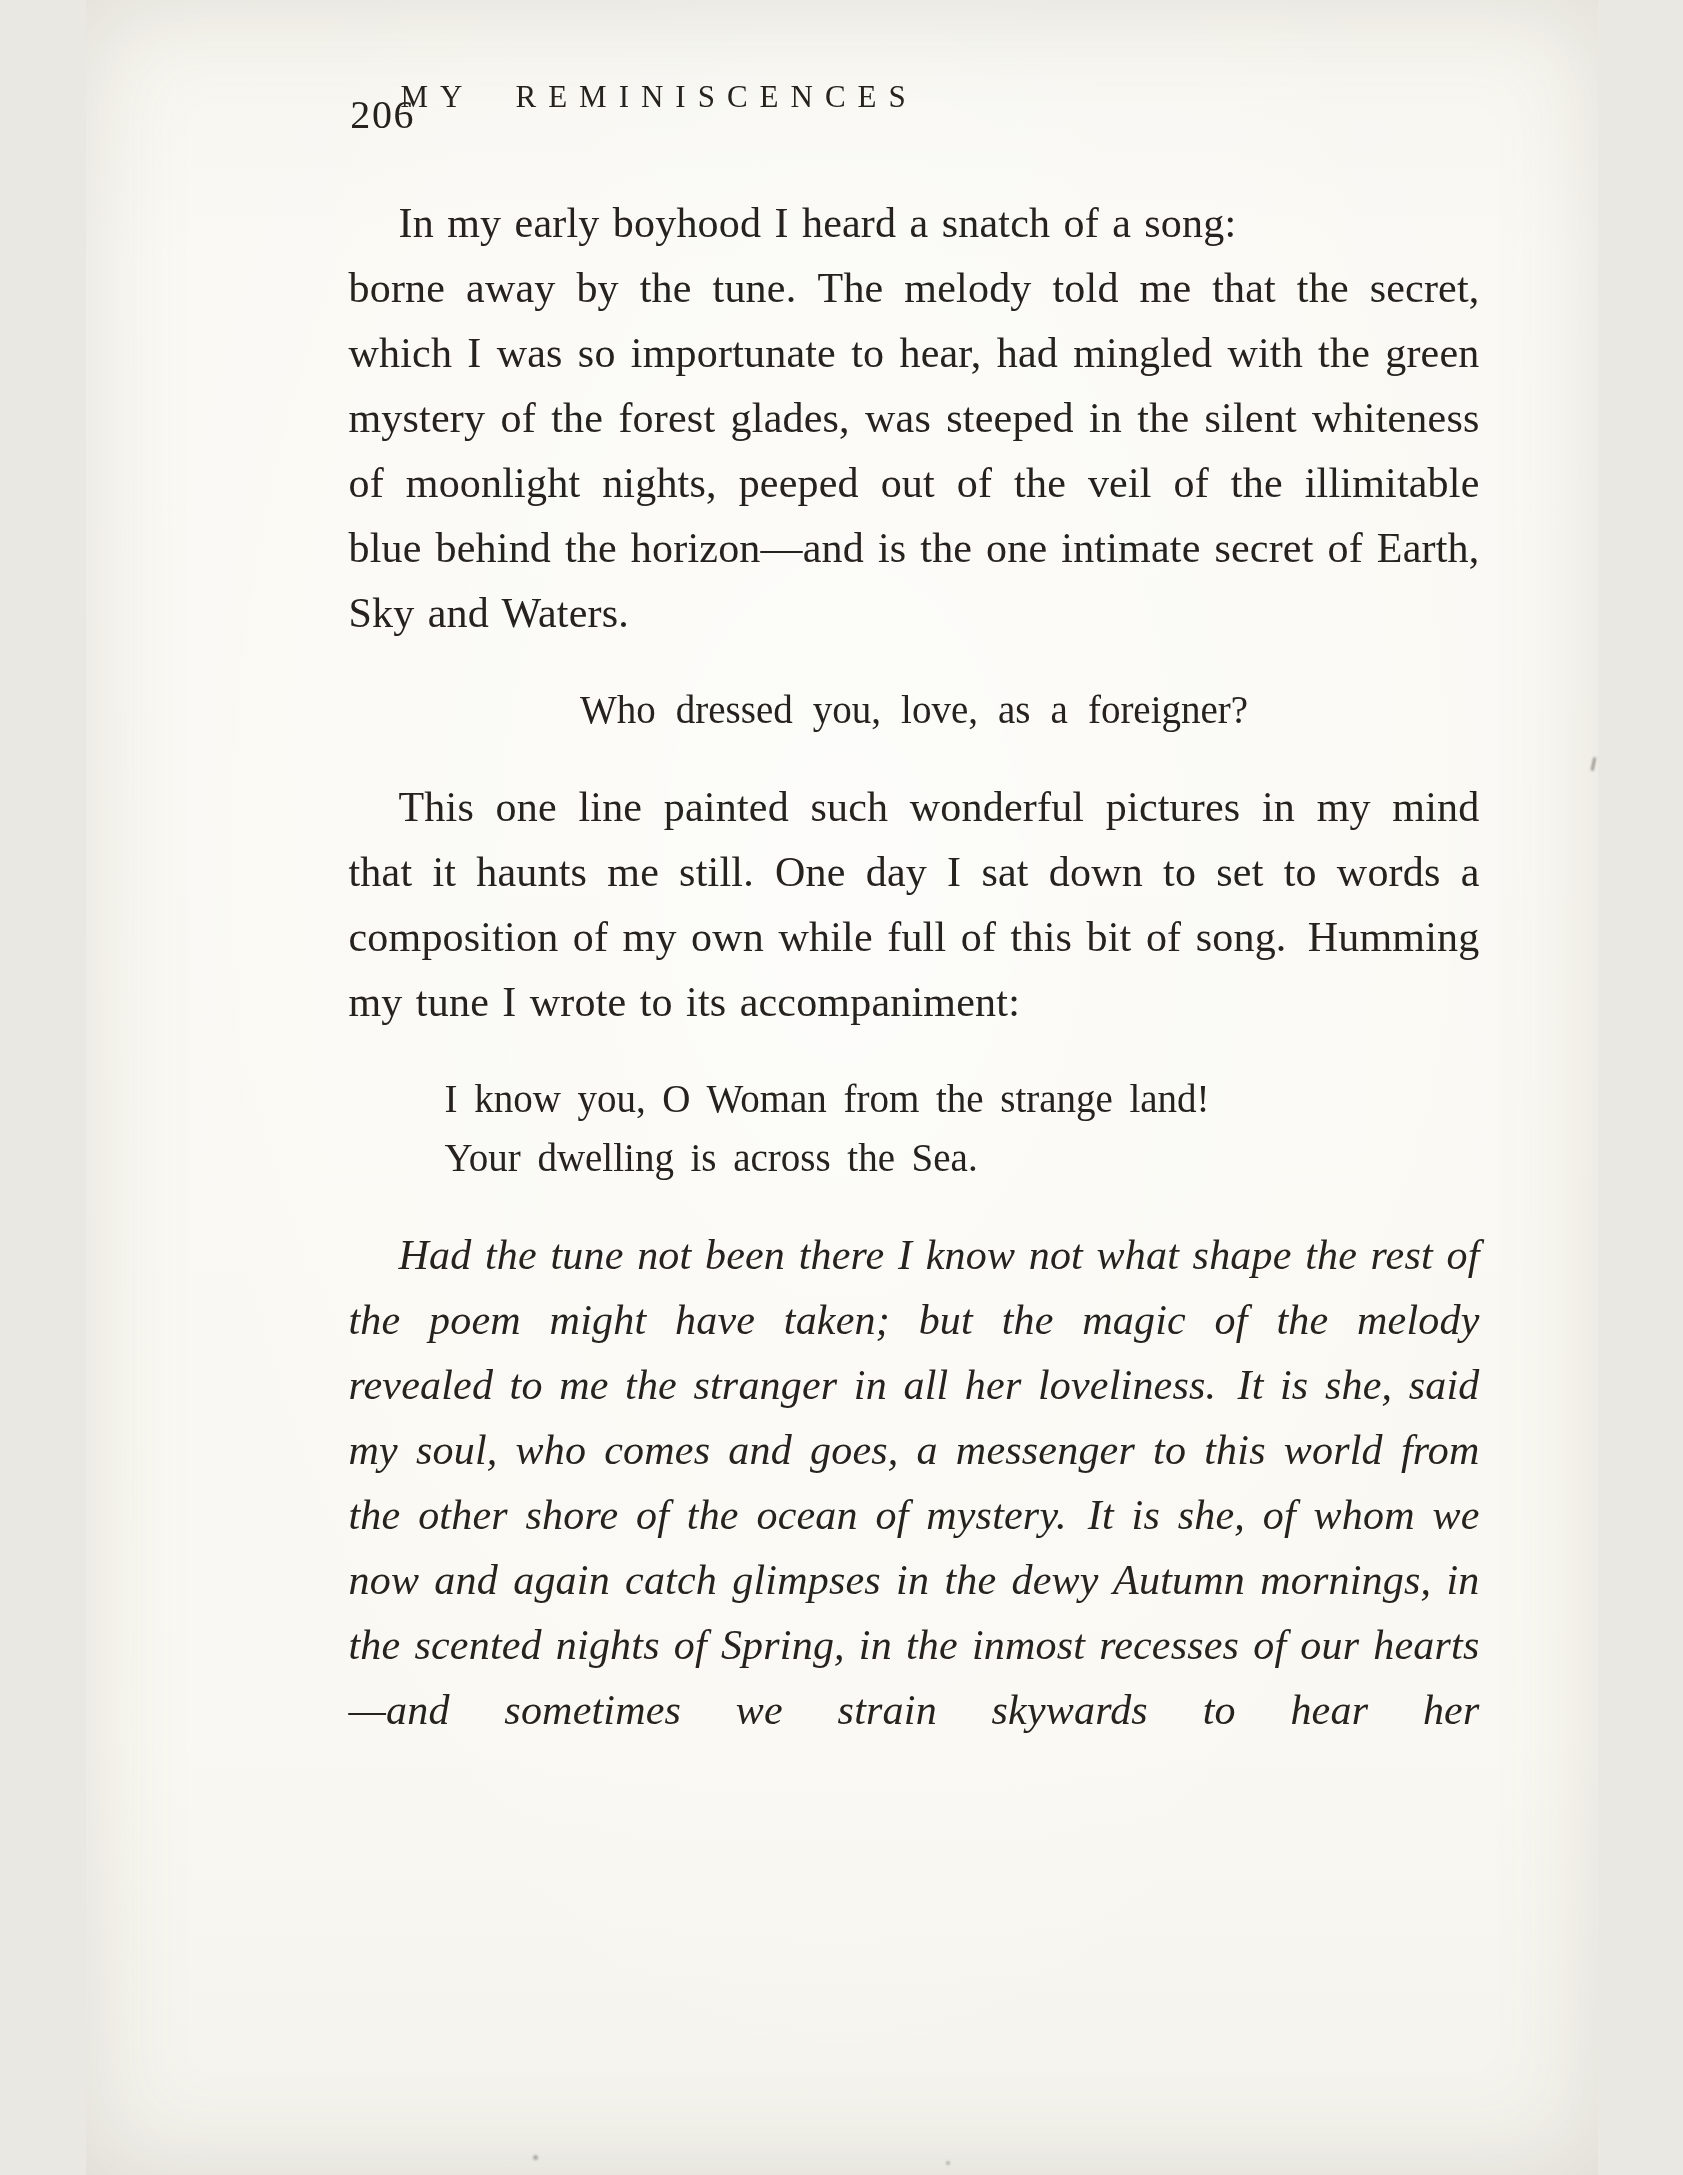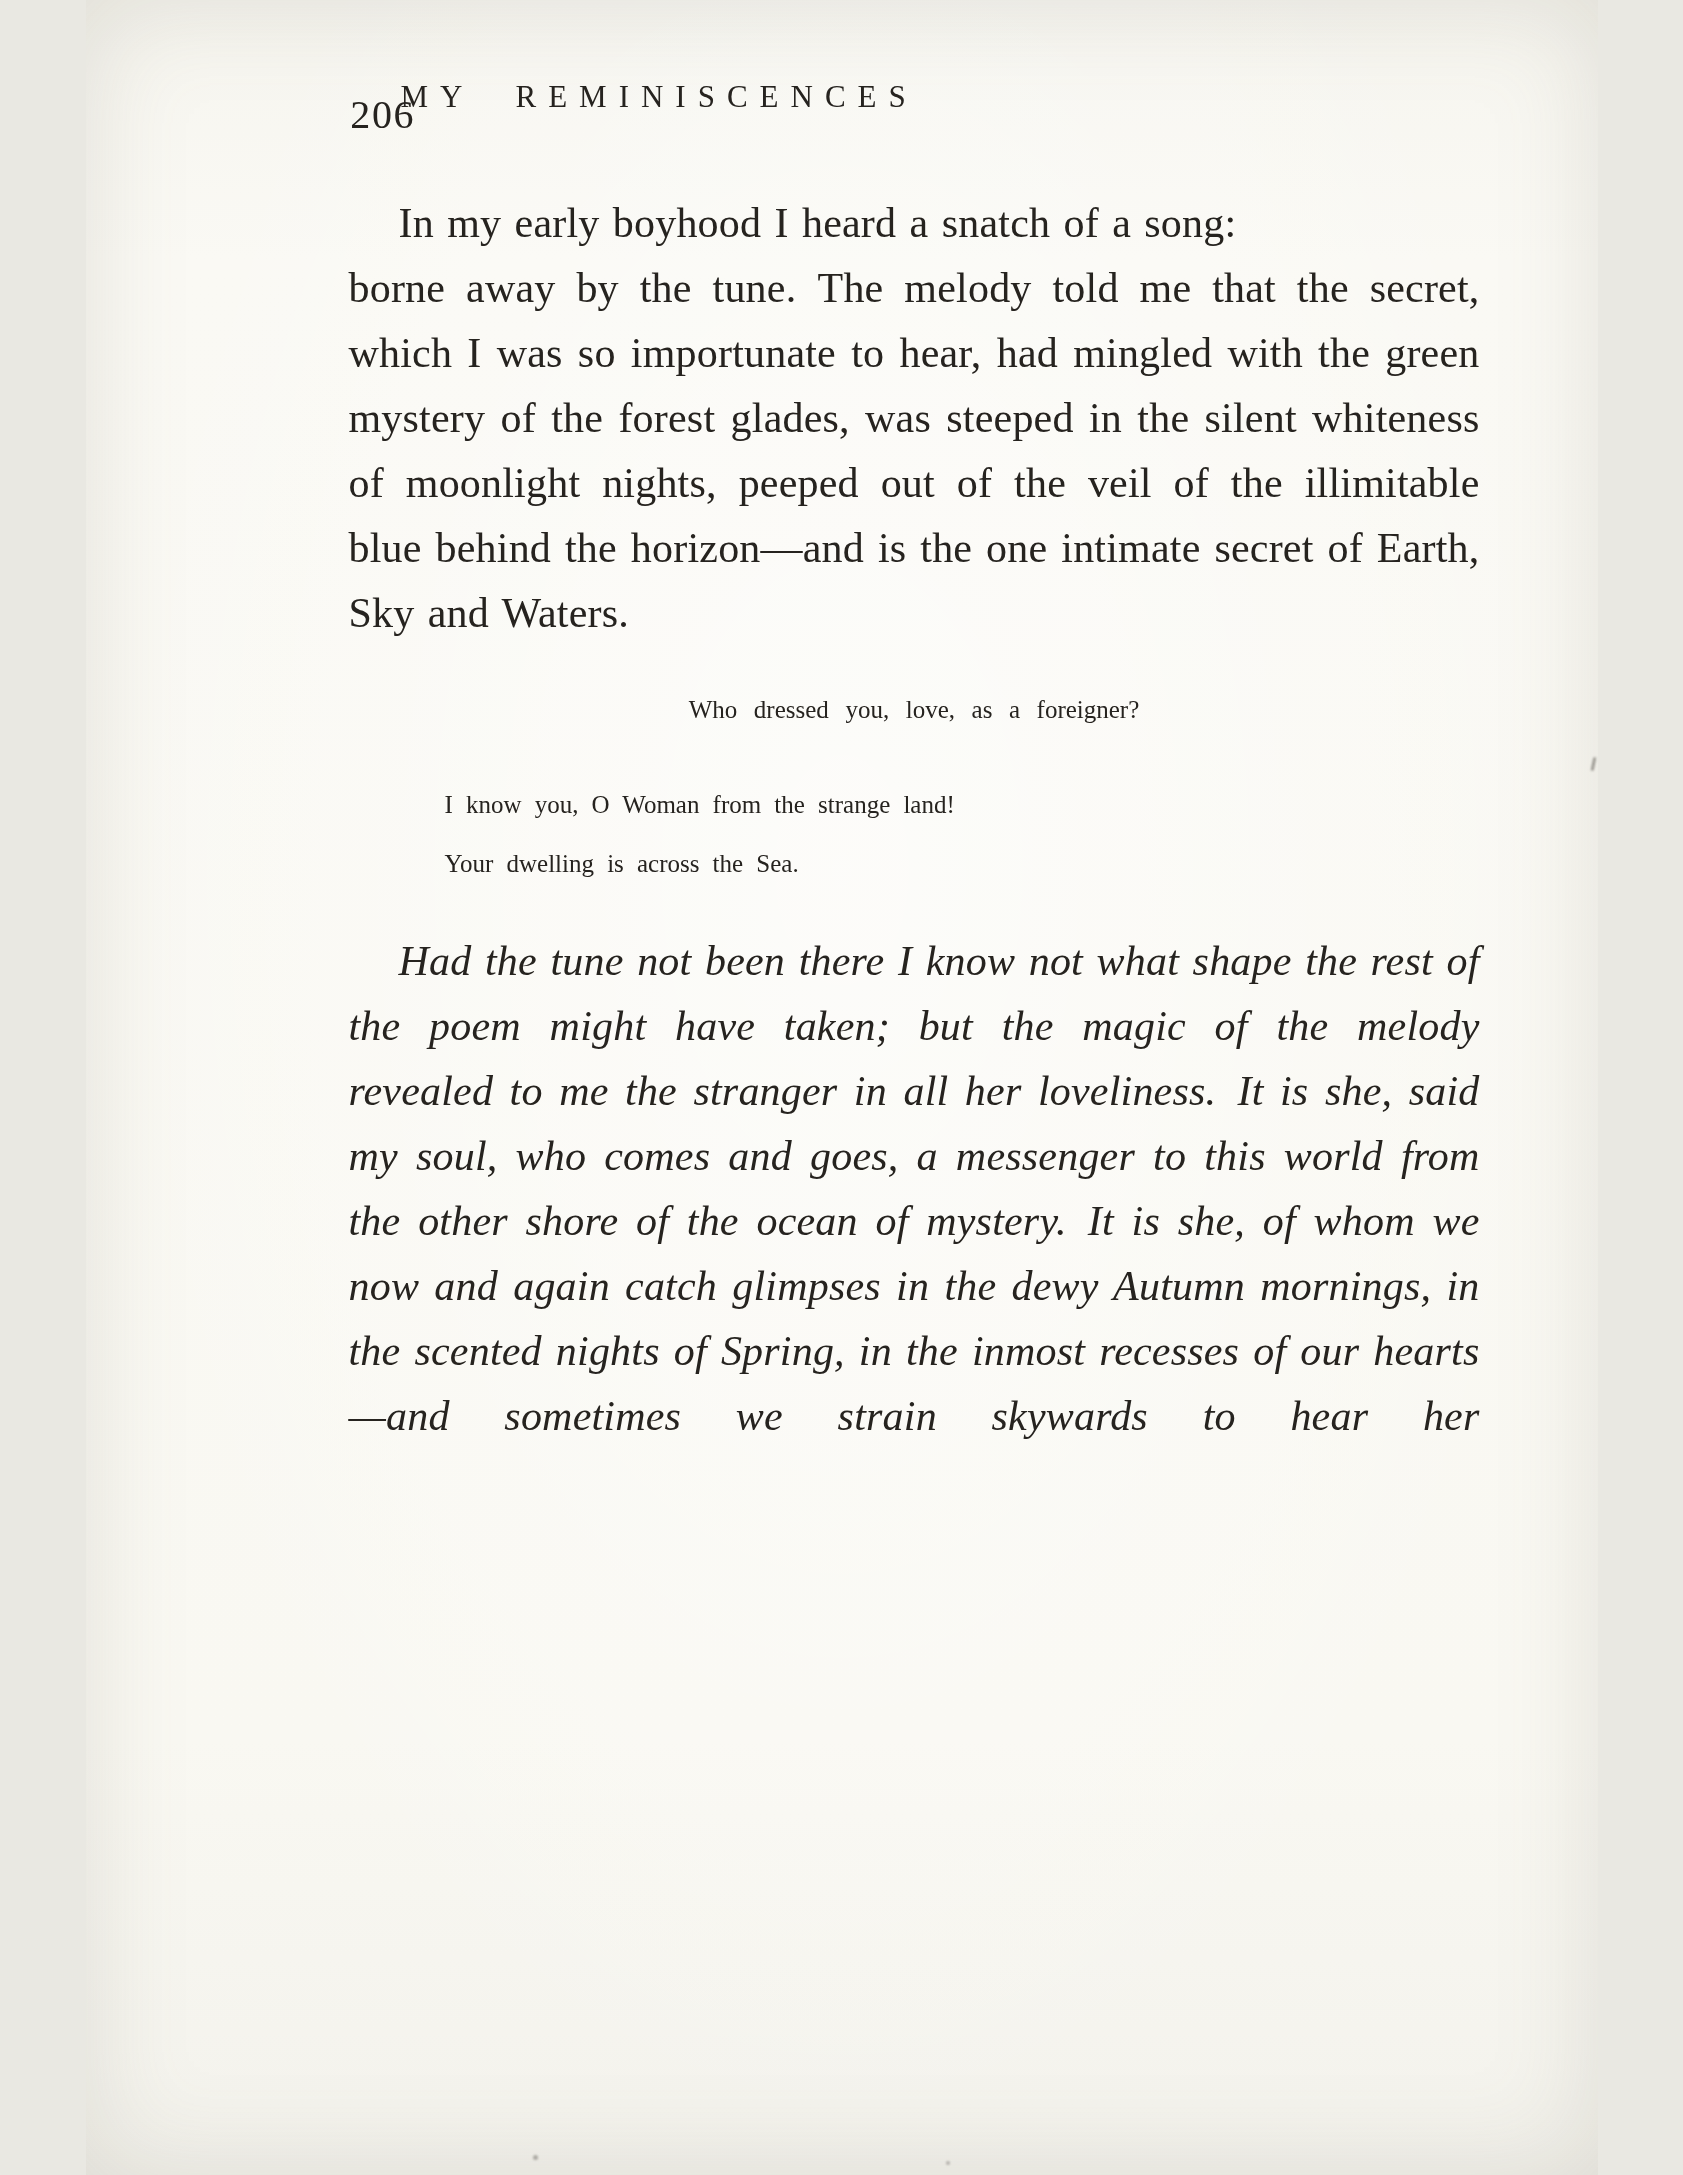--- a/index.html
+++ b/index.html
@@ -54,21 +54,21 @@
     text-align: justify;
     word-spacing: 2.6px;
     letter-spacing: 0.2px;
   }
   .para.indent { text-indent: 50px; }
   .para.no-indent { text-indent: 0; }
   .para.continues { text-align-last: justify; font-style: italic; }
 
   .verse {
     margin: 34px 0 36px 0;
-    font-size: 25px;
+    font-size: 39px;
     line-height: 59px;
   }
   .verse.centered { text-align: center; }
   .verse.indented { margin-left: 96px; text-align: left; }
   .verse .verse-line { display: block; word-spacing: 6.9px; }
   .verse.centered .verse-line { word-spacing: 10.3px; }
 
   
   .artifact {
     position: absolute;
@@ -99,20 +99,21 @@
   </header>
 
   <main class="text-block">
     <p class="para indent">In my early boyhood I heard a snatch of a song:</p>
     <p class="para no-indent">borne away by the tune. The melody told me that the secret, which I was so importunate to hear, had mingled with the green mystery of the forest glades, was steeped in the silent whiteness of moonlight nights, peeped out of the veil of the illimitable blue behind the horizon—and is the one intimate secret of Earth, Sky and Waters.</p>
 
     <div class="verse centered">
       <span class="verse-line">Who dressed you, love, as a foreigner?</span>
     </div>
 
+    <p class="para indent">This one line painted such wonderful pictures in my mind that it haunts me still. One day I sat down to set to words a composition of my own while full of this bit of song. Humming my tune I wrote to its accompaniment:</p>
 
     <div class="verse indented">
       <span class="verse-line">I know you, O Woman from the strange land!</span>
       <span class="verse-line">Your dwelling is across the Sea.</span>
     </div>
 
     <p class="para indent continues">Had the tune not been there I know not what shape the rest of the poem might have taken; but the magic of the melody revealed to me the stranger in all her loveliness. It is she, said my soul, who comes and goes, a messenger to this world from the other shore of the ocean of mystery. It is she, of whom we now and again catch glimpses in the dewy Autumn mornings, in the scented nights of Spring, in the inmost recesses of our hearts—and sometimes we strain skywards to hear her</p>
   </main>
 
   <div class="artifact a-streak1"></div>

